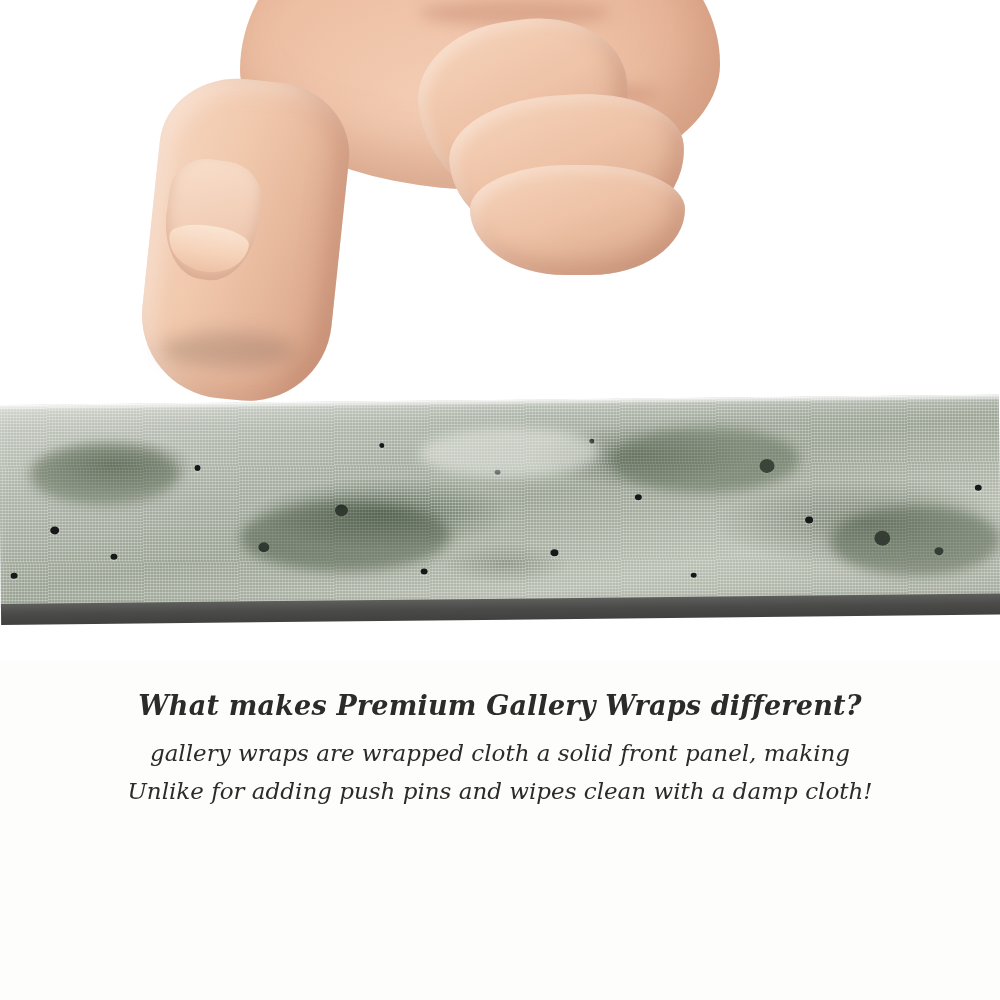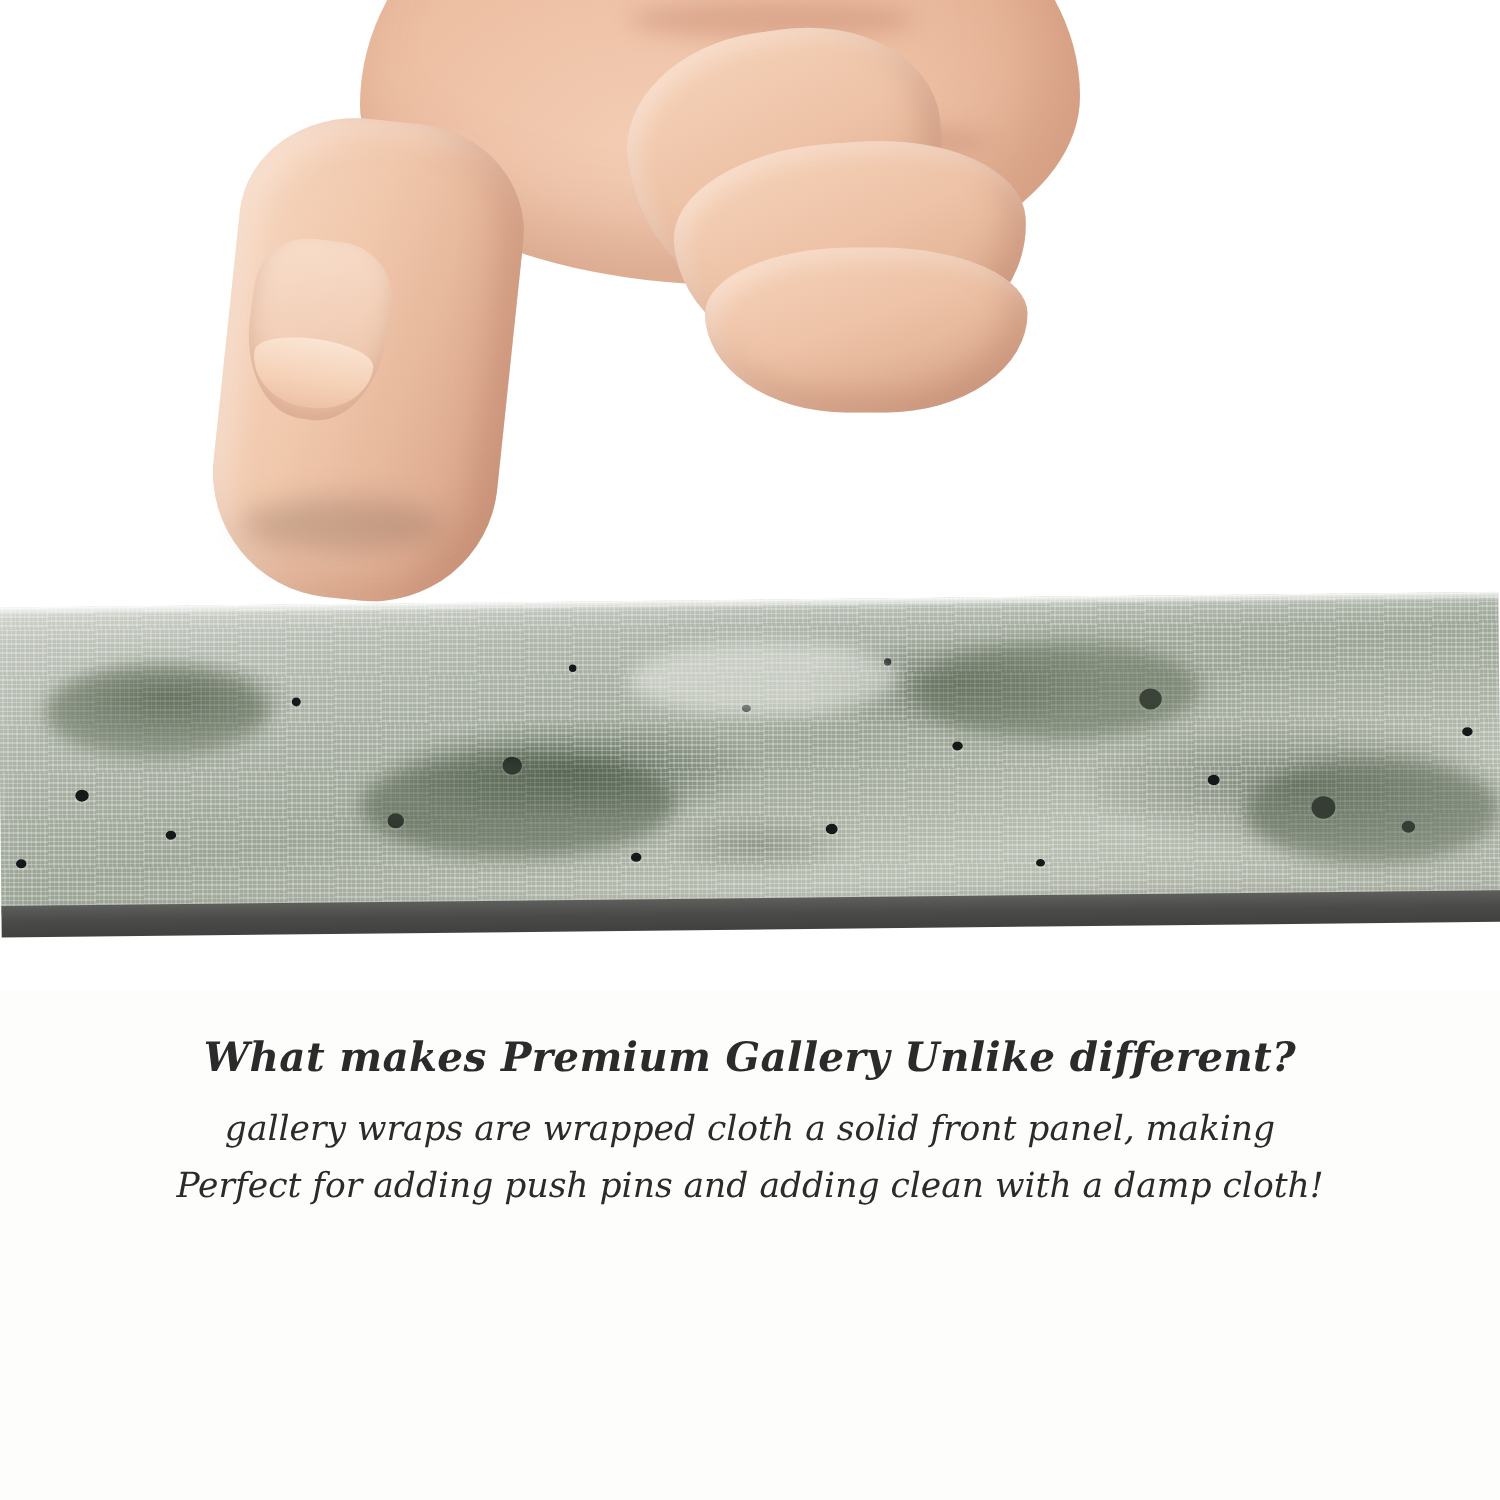--- a/index.html
+++ b/index.html
@@ -253,18 +253,18 @@
         <div class="moss" style="left:620px; top:30px;  width:190px; height:65px; background:#62705a;"></div>
         <div class="moss" style="left:840px; top:110px; width:170px; height:70px; background:#55634f;"></div>
         <div class="moss" style="left:430px; top:28px;  width:180px; height:50px; background:#e6e8e2; opacity:.55;"></div>
         <div class="canvas-top-hl"></div>
       </div>
       <div class="canvas-bottom-edge"></div>
     </div>
   </div>
 
   <div class="caption">
-    <div class="headline">What makes Premium Gallery Unlike different?</div>
+    <div class="headline">What makes Premium Gallery Wraps different?</div>
     <div class="body-line">gallery wraps are wrapped cloth a solid front panel, making</div>
-    <div class="body-line">Perfect for adding push pins and adding clean with a damp cloth!</div>
+    <div class="body-line">Unlike for adding push pins and wipes clean with a damp cloth!</div>
   </div>
 
 </div>
 
 </body></html>

